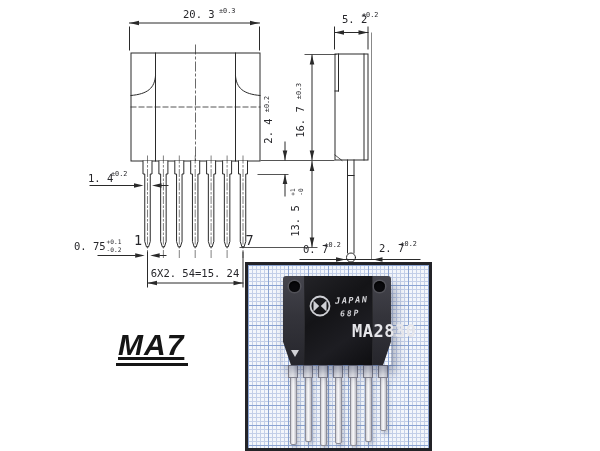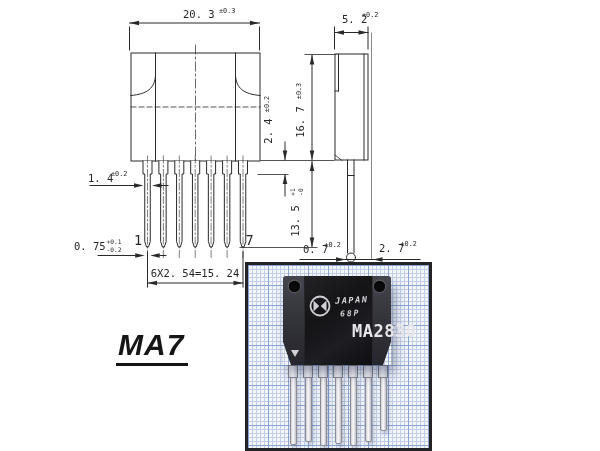--- a/index.html
+++ b/index.html
@@ -46,21 +46,21 @@
         border-top:7px solid #d2d2d6;}
   .ppin{position:absolute;background:linear-gradient(90deg,#cfcfd6 0%,#fafafb 45%,#bfbfc8 100%);
         border:1px solid #8d8d97;box-sizing:border-box;border-radius:0 0 2px 2px;
         box-shadow:2px 3px 4px rgba(25,35,70,.25);}
   .pshoulder{position:absolute;background:linear-gradient(90deg,#e3e3e8,#ffffff 50%,#d6d6dd);
         border:1px solid #84848e;box-sizing:border-box;}
 
   
   .caption{position:absolute;left:116px;top:328px;
         font:italic 800 30px "Liberation Sans",sans-serif;color:#151515;
-        border-bottom:3.5px solid #151515;padding:0 4px 1px 2px;letter-spacing:1px;}
+        border-bottom:3.5px solid #151515;padding:0 4px 1px 2px;letter-spacing:1px;text-decoration:underline;}
 </style>
 </head>
 <body>
 
 <div id="stage">
 
   <svg width="600" height="451" viewBox="0 0 600 451" style="position:absolute;left:0;top:0" stroke-linecap="square">
     <g stroke="#2a2a2a" stroke-width="1" fill="none">
 
       <g>

